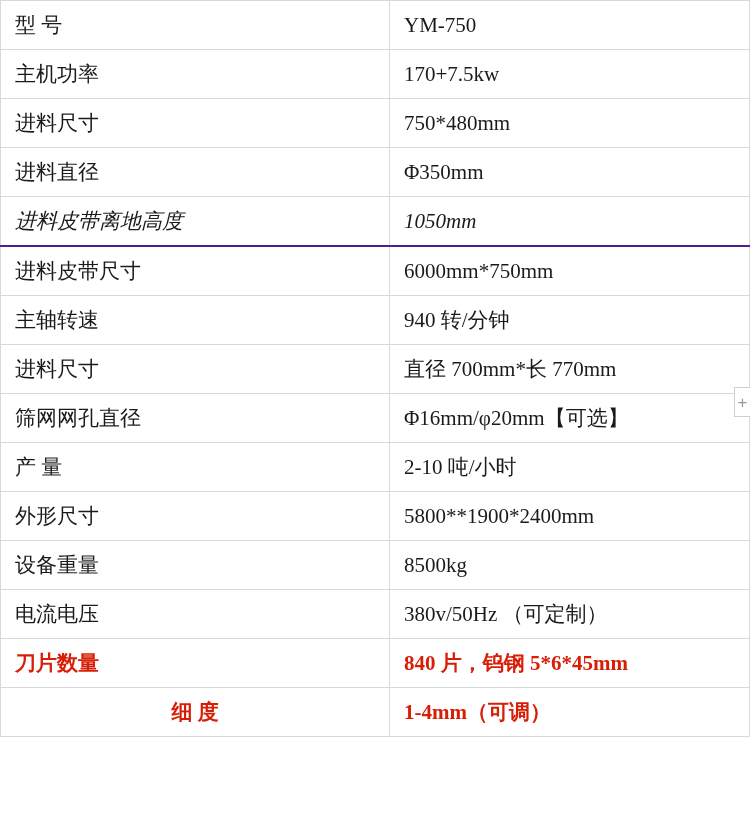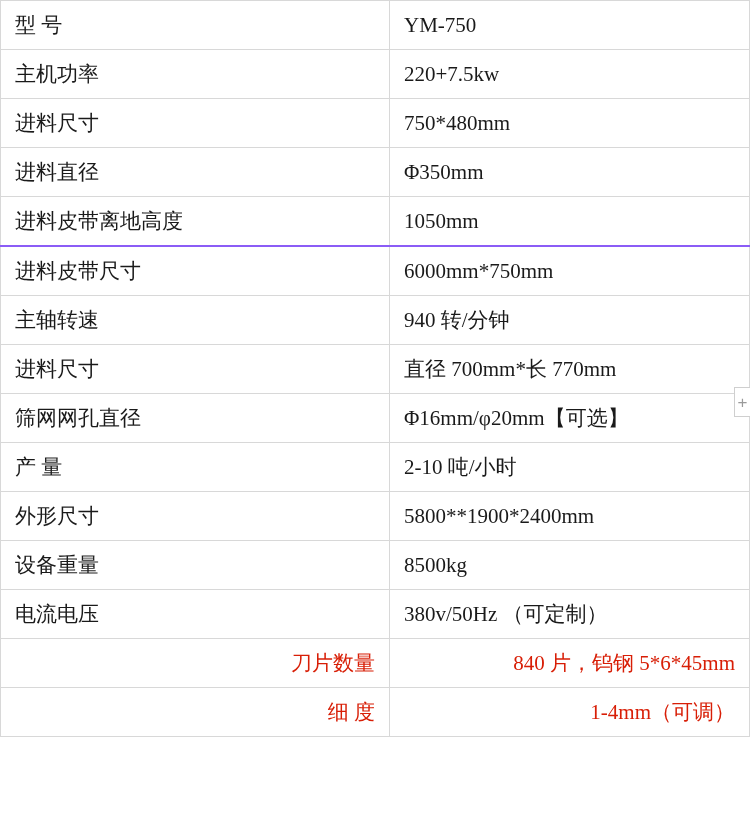--- a/index.html
+++ b/index.html
@@ -27,25 +27,25 @@
     font-family: "Liberation Serif", serif;
     white-space: nowrap;
     overflow: hidden;
     vertical-align: middle;
   }
   #spec-table td.label {
     width: 360px;
   }
   #spec-table tr.hl td {
     color: #d81e06;
-    font-weight: normal;
-    text-align: right;
+    font-weight: bold;
   }
   #spec-table tr.thickline td {
-    border-bottom: 2px solid #8b5cf6;
+    border-bottom: 2px solid #4c1d95;
+    font-style: italic;
   }
   #spec-table td.center {
     text-align: center;
   }
   .plus-badge {
     position: absolute;
     right: 0;
     top: 387px;
     width: 16px;
     height: 30px;
@@ -70,21 +70,21 @@
 
 <div class="wrap">
   <table id="spec-table">
     <tbody>
         <tr>
           <td class="label">型  号</td>
           <td class="value">YM-750</td>
         </tr>
         <tr>
           <td class="label">主机功率</td>
-          <td class="value">220+7.5kw</td>
+          <td class="value">170+7.5kw</td>
         </tr>
         <tr>
           <td class="label">进料尺寸</td>
           <td class="value">750*480mm</td>
         </tr>
         <tr>
           <td class="label">进料直径</td>
           <td class="value">Φ350mm</td>
         </tr>
         <tr class="thickline">

